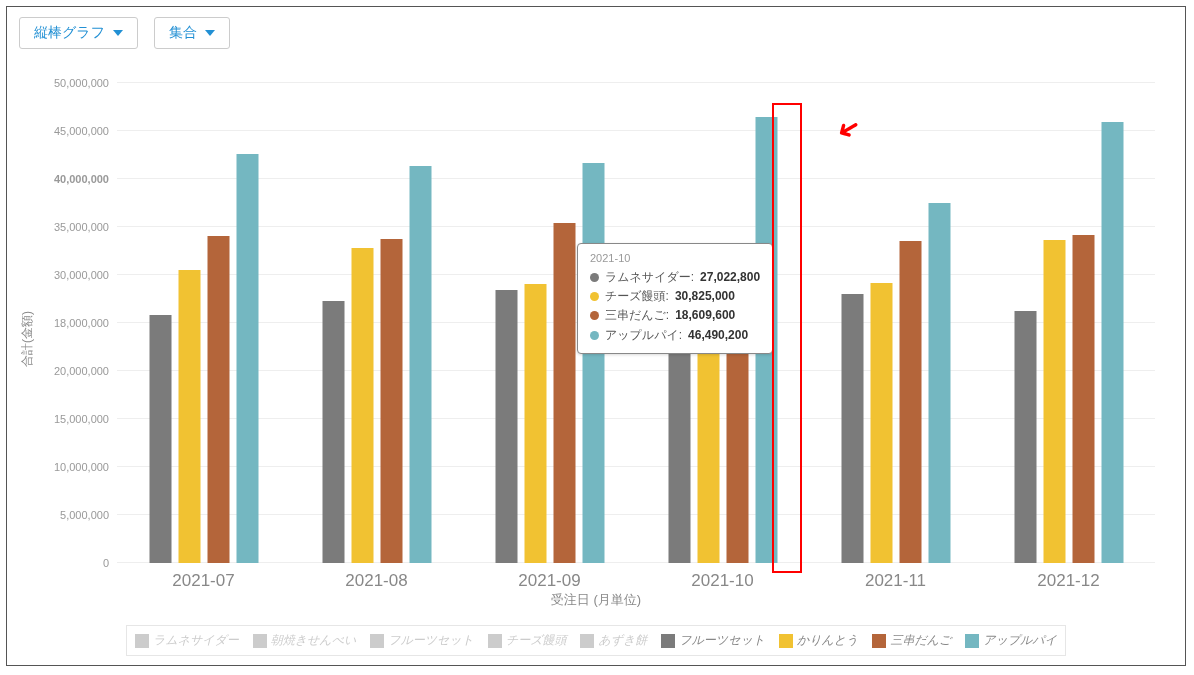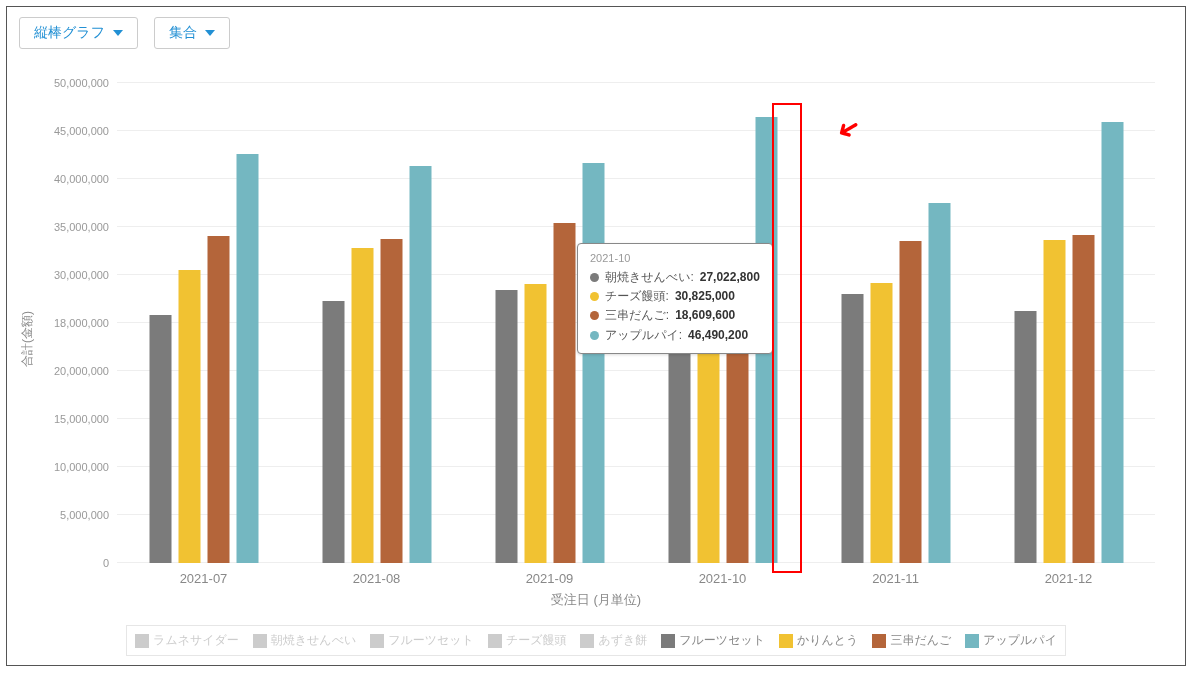--- a/index.html
+++ b/index.html
@@ -17,26 +17,26 @@
 .yaxis-title { position: absolute; left: 20px; top: 50%; transform: translate(-50%,-50%) rotate(-90deg); font-size: 12px; color: #888; white-space: nowrap; }
 .plotarea { position: absolute; left: 110px; right: 30px; top: 24px; bottom: 56px; }
 .grid { position: absolute; inset: 0; }
 .gridline { position: absolute; left: 0; right: 0; border-top: 1px solid #eee; }
 .yticks { position: absolute; left: 0; top: 24px; bottom: 56px; width: 110px; }
 .ytick { position: absolute; right: 8px; transform: translateY(50%); font-size: 11px; color: #999; }
 .groups { position: absolute; inset: 0; display: flex; }
 .group { flex: 1 1 0; position: relative; }
 .bars { position: absolute; bottom: 0; left: 50%; transform: translateX(-50%); display: flex; gap: 7px; align-items: flex-end; height: 100%; }
 .bar { width: 22px; }
-.xlabel { position: absolute; top: 100%; left: 50%; transform: translateX(-50%); margin-top: 8px; font-size: 13px; color: #888; }
+.xlabel { position: absolute; top: 100%; left: 50%; transform: translateX(-50%); margin-top: 8px; font-size: 17px; color: #888; }
 .xaxis-title { position: absolute; left: 50%; bottom: 10px; transform: translateX(-50%); font-size: 13px; color: #888; }
 
 .legend { display: flex; flex-wrap: wrap; justify-content: center; gap: 14px; padding: 6px 20px 10px; }
 .legend-box { border: 1px solid #e6e6e6; padding: 6px 8px; display: flex; flex-wrap: wrap; justify-content: center; gap: 14px; margin: 0 30px; }
-.leg-item { display: flex; align-items: center; gap: 4px; font-size: 12px; color: #888; }
+.leg-item { display: flex; align-items: center; gap: 4px; font-size: 12px; color: #888; font-style: italic; }
 .leg-item.inactive { color: #ccc; }
 .swatch { width: 14px; height: 14px; display: inline-block; }
 
 .tooltip {
   position: absolute; background: #fff; border: 1px solid #888; border-radius: 4px;
   padding: 8px 12px; font-size: 12px; color: #555; box-shadow: 0 1px 3px rgba(0,0,0,0.15);
   pointer-events: none;
 }
 .tooltip .tt-cat { color: #999; margin-bottom: 4px; font-size: 11px; }
 .tt-row { display: flex; align-items: center; gap: 6px; line-height: 1.6; }
@@ -66,21 +66,21 @@
     <div class="yaxis-title">合計(金額)</div>
     <div class="yticks" id="yticks">
         <div class="ytick" style="bottom: 0%;">0</div>
         <div class="ytick" style="bottom: 10%;">5,000,000</div>
         <div class="ytick" style="bottom: 20%;">10,000,000</div>
         <div class="ytick" style="bottom: 30%;">15,000,000</div>
         <div class="ytick" style="bottom: 40%;">20,000,000</div>
         <div class="ytick" style="bottom: 50%;">18,000,000</div>
         <div class="ytick" style="bottom: 60%;">30,000,000</div>
         <div class="ytick" style="bottom: 70%; margin-left: 24px;">35,000,000</div>
-        <div class="ytick" style="bottom: 80%;">40,000,000</div>
+        <div class="ytick" style="bottom: 80%; font-weight: bold;">40,000,000</div>
         <div class="ytick" style="bottom: 90%;">45,000,000</div>
         <div class="ytick" style="bottom: 100%;">50,000,000</div>
       </div>
 
     <div class="plotarea">
       <div class="grid" id="grid">
           <div class="gridline" style="bottom: 0%;"></div>
           <div class="gridline" style="bottom: 10%;"></div>
           <div class="gridline" style="bottom: 20%;"></div>
           <div class="gridline" style="bottom: 30%;"></div>
@@ -147,21 +147,21 @@
             </div>
             <div class="xlabel">2021-12</div>
           </div>
         </div>
 
       <div class="tooltip" id="tooltip" style="left:460px; top:160px;">
         <div class="tt-cat">2021-10</div>
         <div id="ttrows">
             <div class="tt-row">
               <span class="tt-dot" style="background:#7b7b7b"></span>
-              <span>朝焼きせんべい: </span>
+              <span>ラムネサイダー: </span>
               <span class="tt-val">27,022,800</span>
             </div>
             <div class="tt-row">
               <span class="tt-dot" style="background:#f1c232"></span>
               <span>チーズ饅頭: </span>
               <span class="tt-val">30,825,000</span>
             </div>
             <div class="tt-row">
               <span class="tt-dot" style="background:#b4653a"></span>
               <span>三串だんご: </span>

